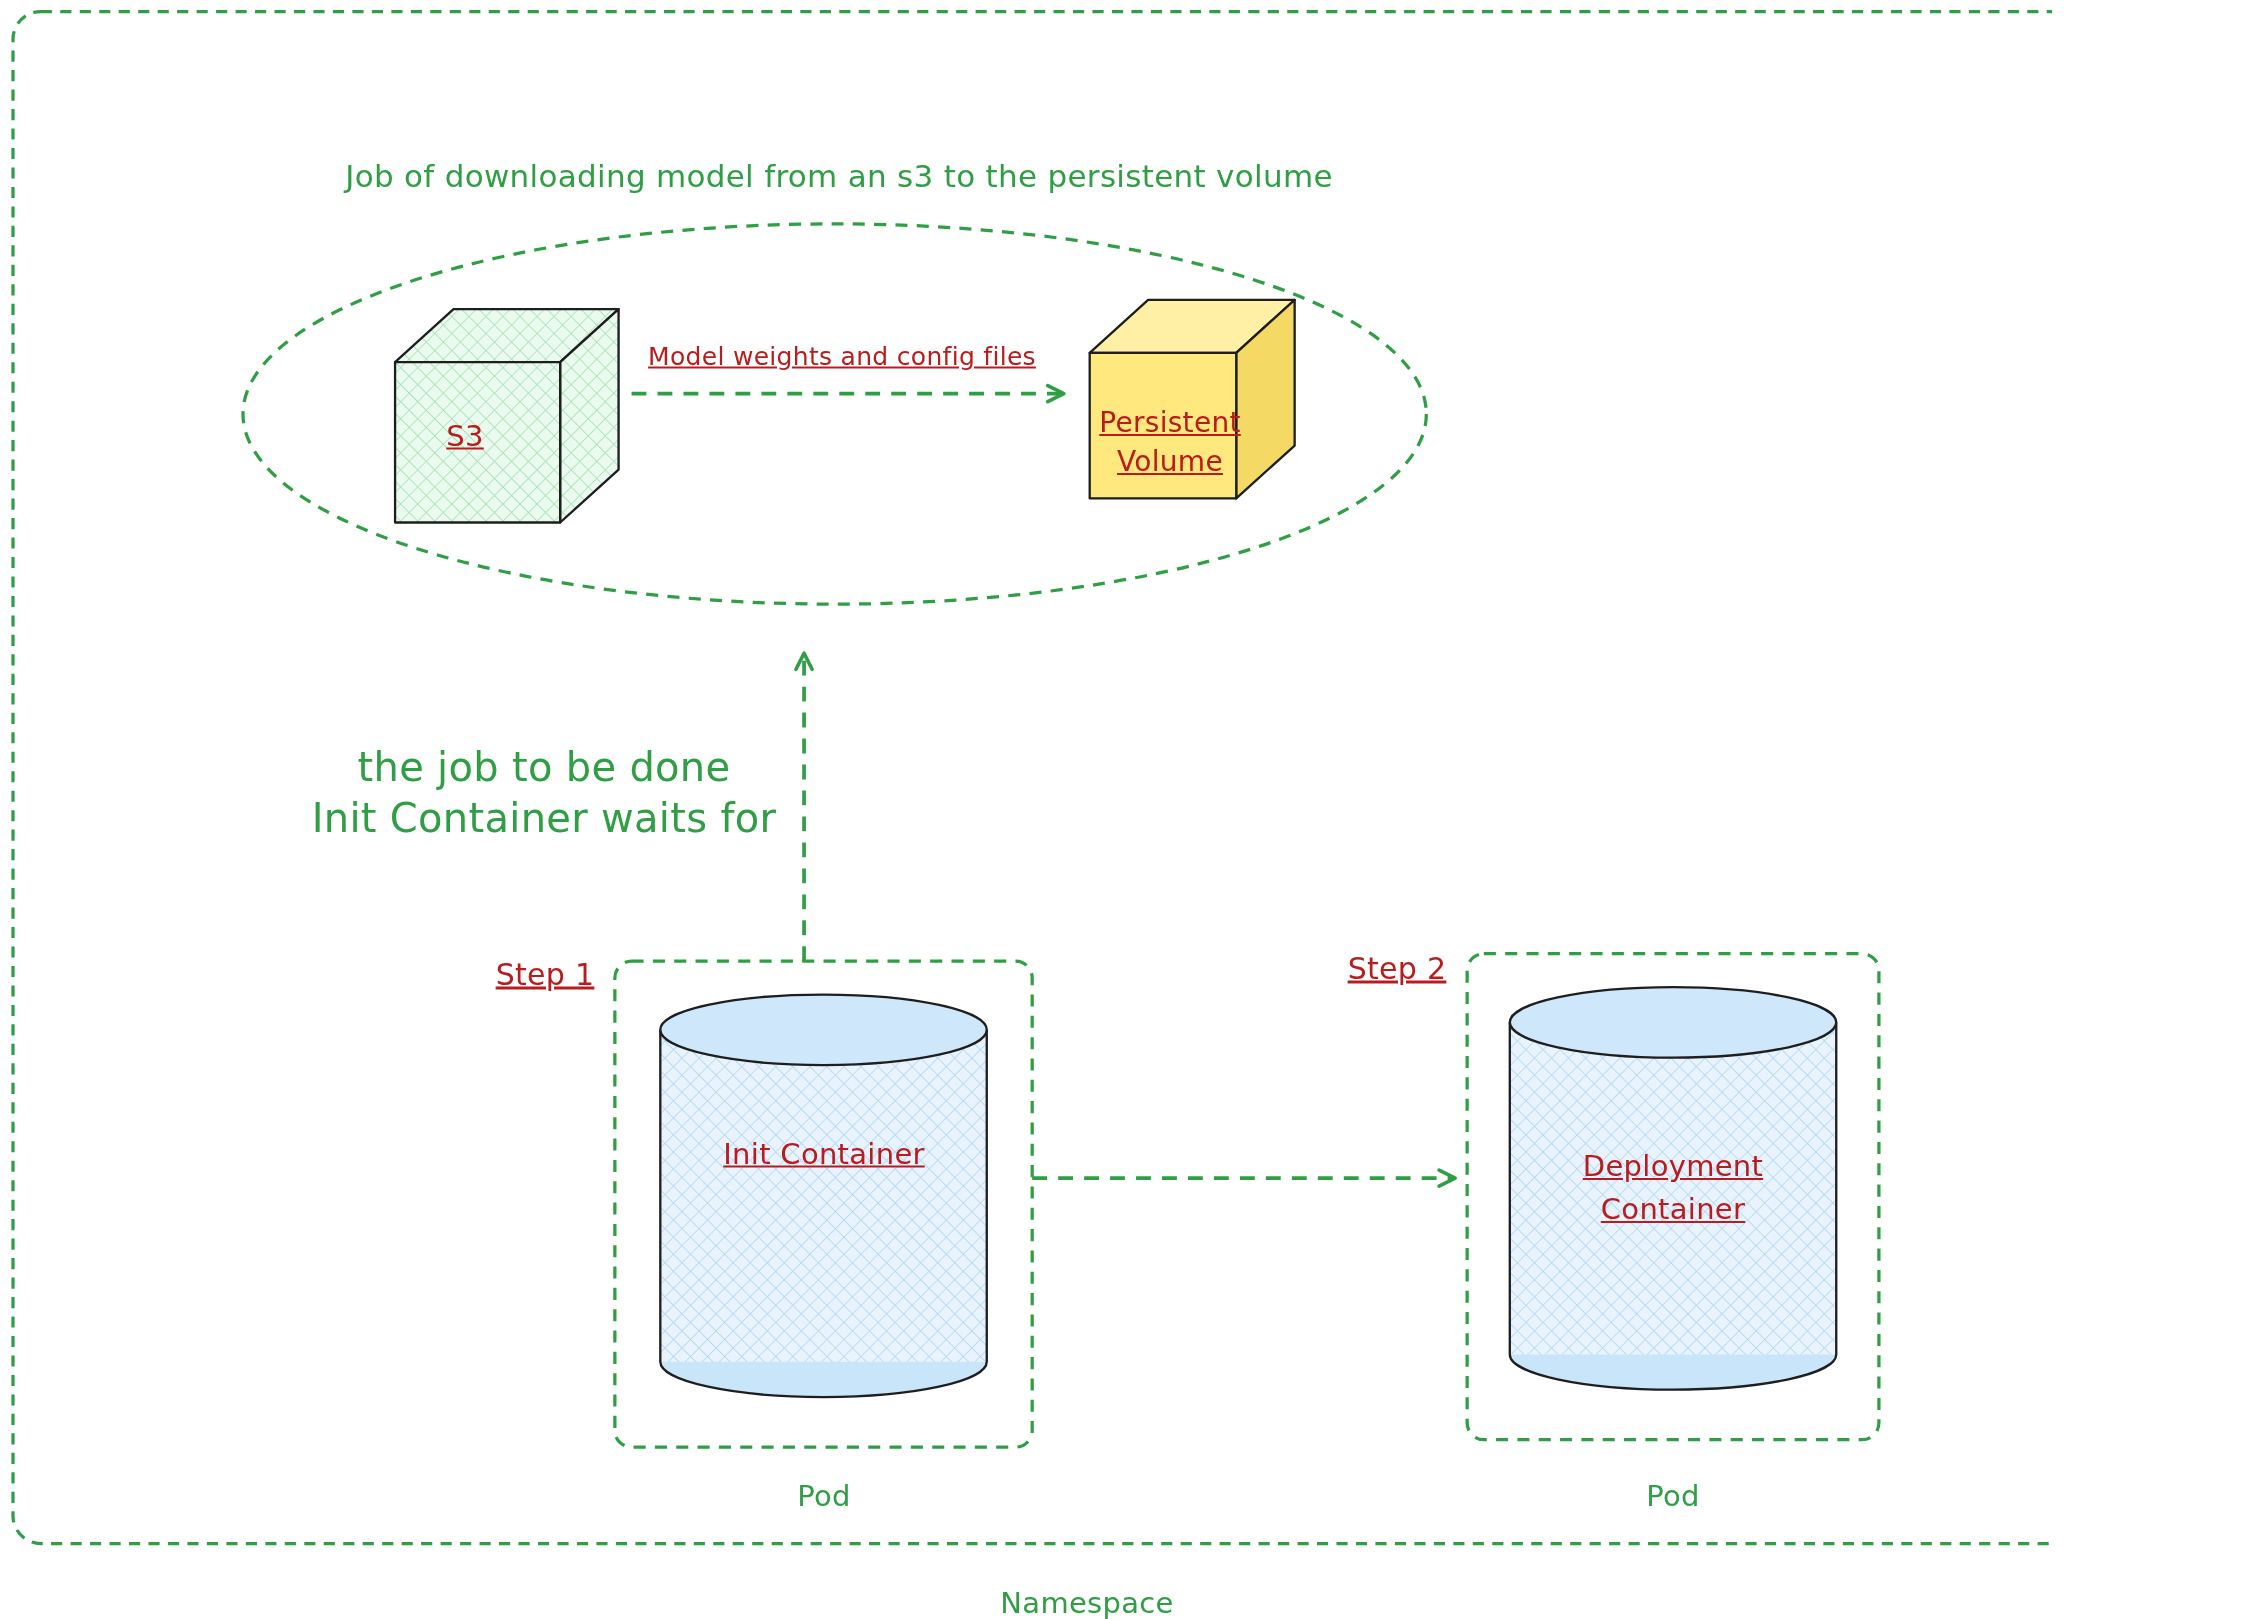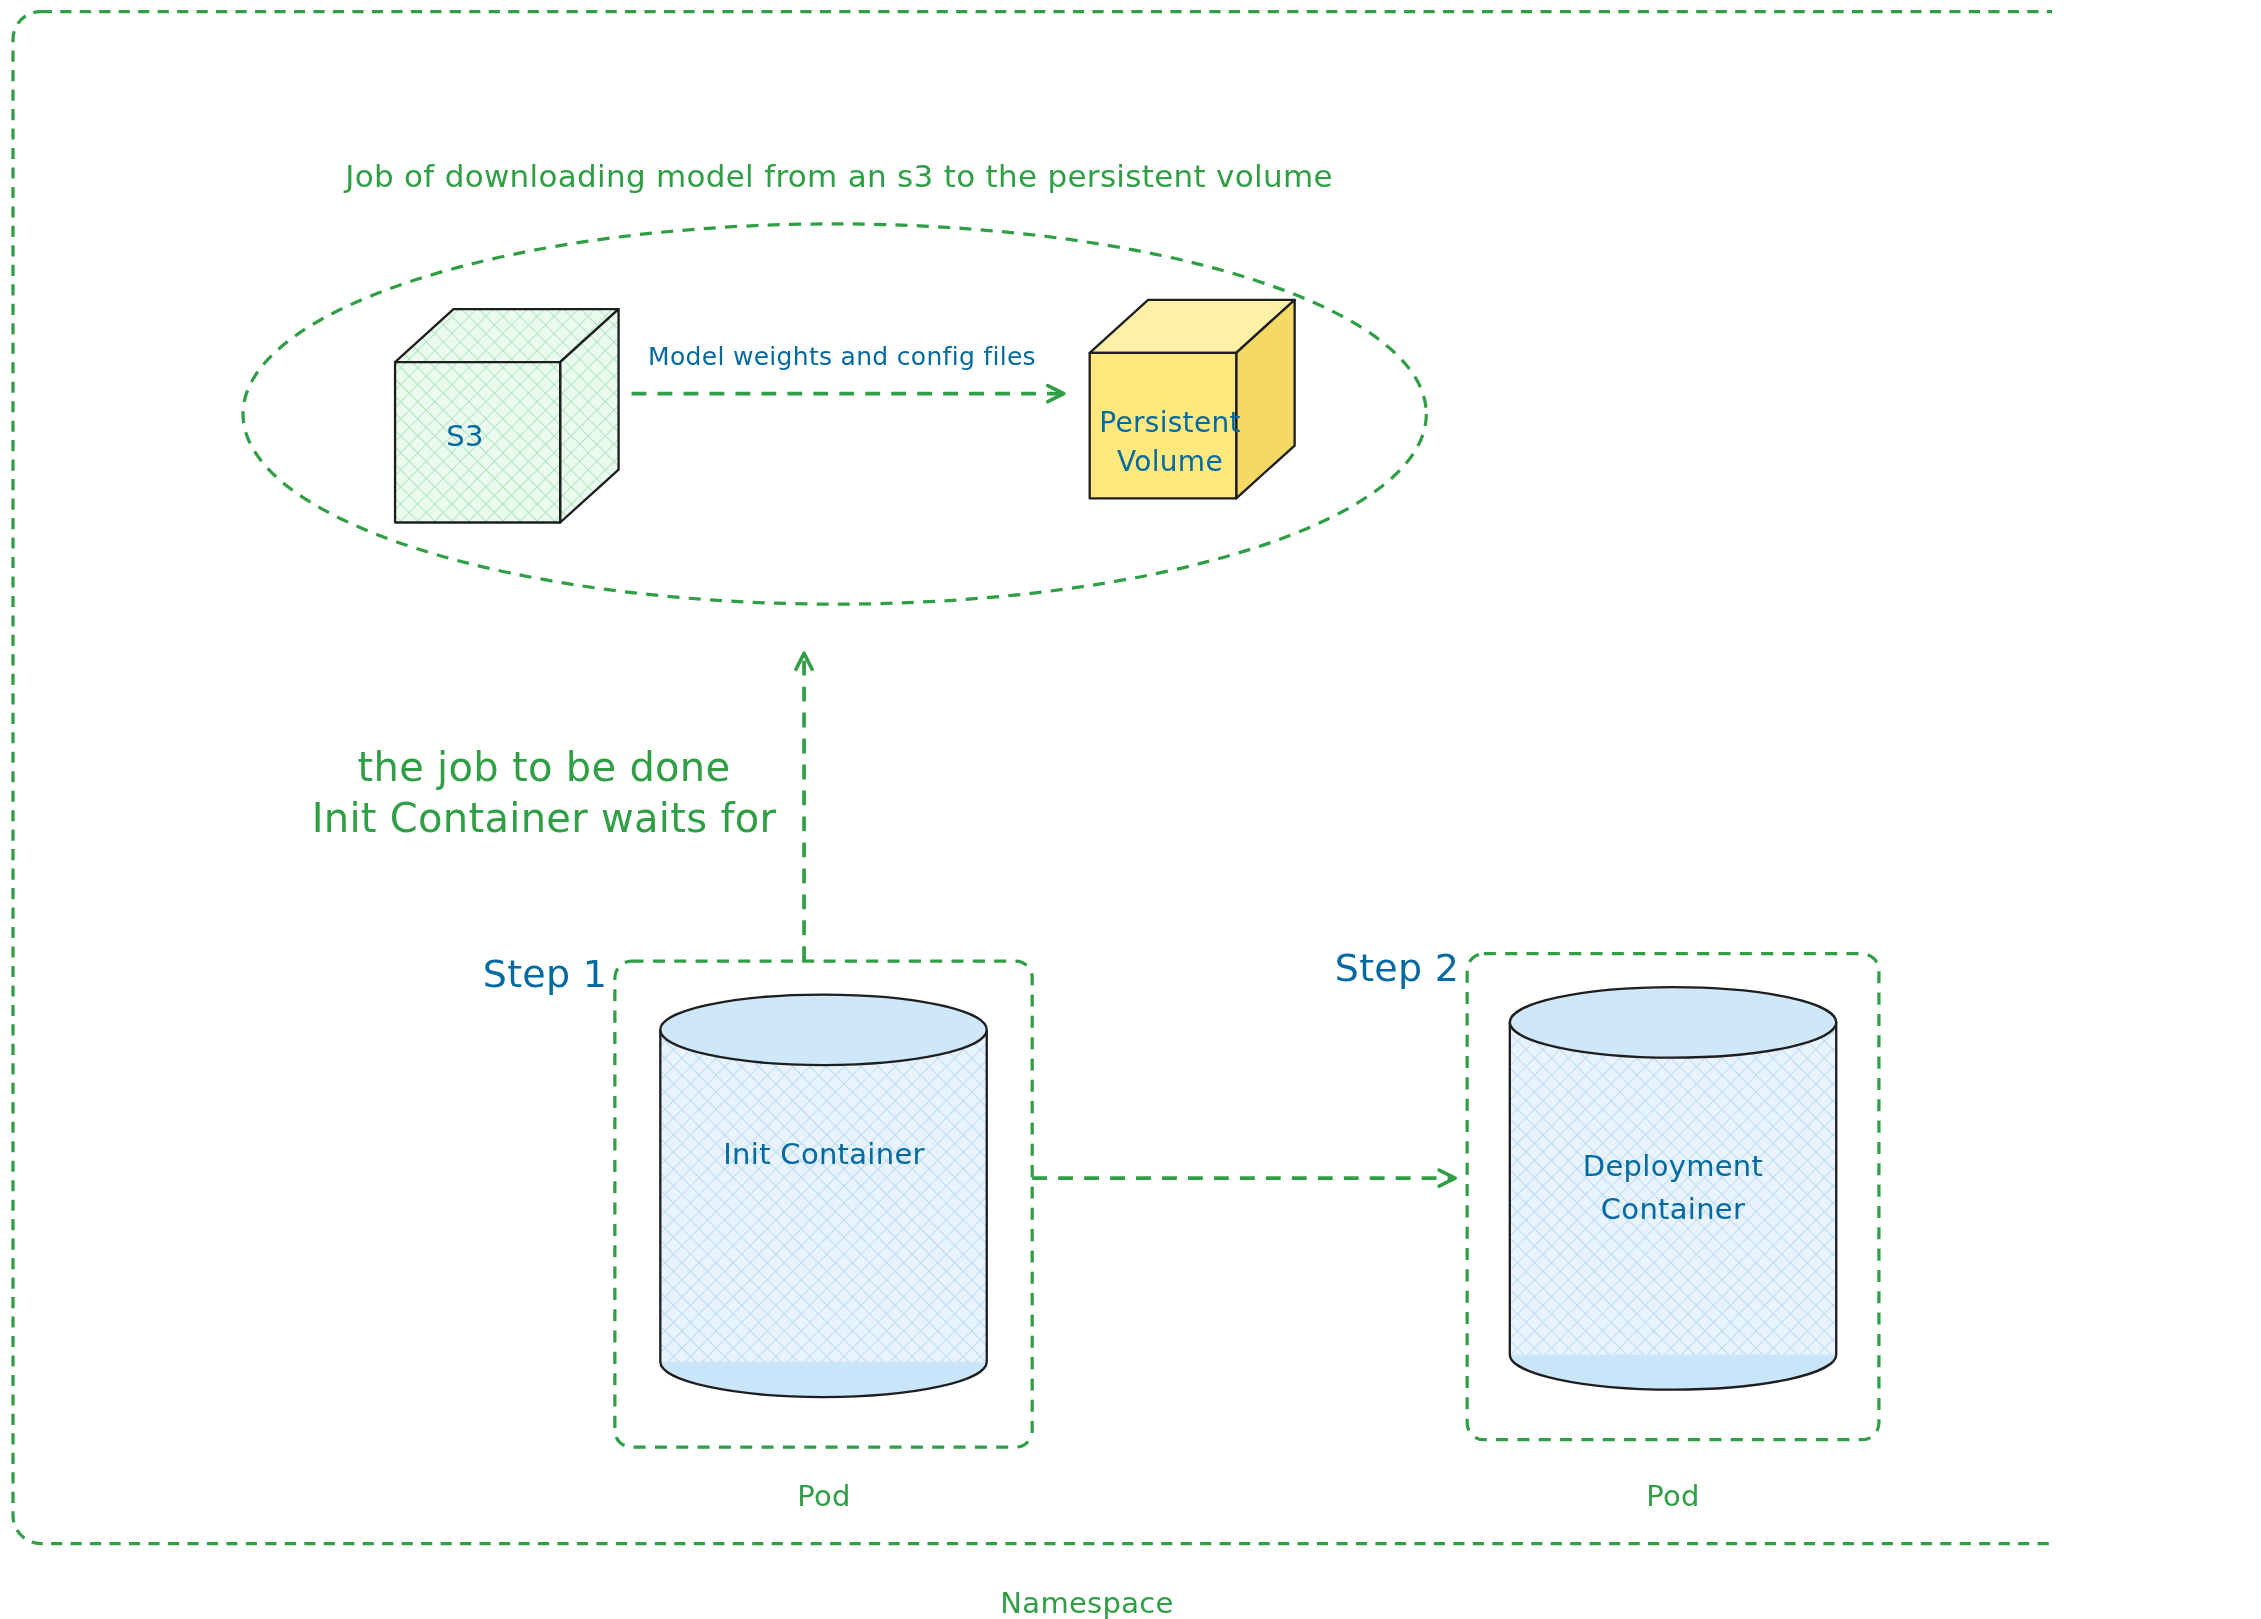--- a/index.html
+++ b/index.html
@@ -14,27 +14,27 @@
   .layer{position:absolute;left:0;top:0;}
   .t{
     position:absolute;
     transform:translate(-50%,-50%);
     white-space:nowrap;
     text-align:center;
     font-weight:500;
     letter-spacing:0.3px;
   }
   .green{color:#2f9e44;}
-  .ink{color:#0369a1;}
+  .ink{color:#b91c1c;text-decoration:underline;}
   .f-title{font-size:31px;}
   .f-note{font-size:40px;line-height:51px;}
   .f-arrow{font-size:25px;}
   .f-shape{font-size:29px;line-height:43px;}
   .f-pv{font-size:28px;line-height:39px;}
-  .f-step{font-size:38px;}
+  .f-step{font-size:30px;}
 </style>
 </head>
 <body>
 
 <div class="stage">
 
   <svg class="layer" width="2261" height="1620" viewBox="0 0 2438 1746">
     <defs>
       <marker id="arrowGreen" viewBox="0 0 12 12" refX="9.5" refY="6" markerWidth="6.5" markerHeight="6.5" orient="auto-start-reverse">
         <path d="M2 2 L10 6 L2 10" fill="none" stroke="#2f9e44" stroke-width="1.8" stroke-linecap="round" stroke-linejoin="round"></path>

